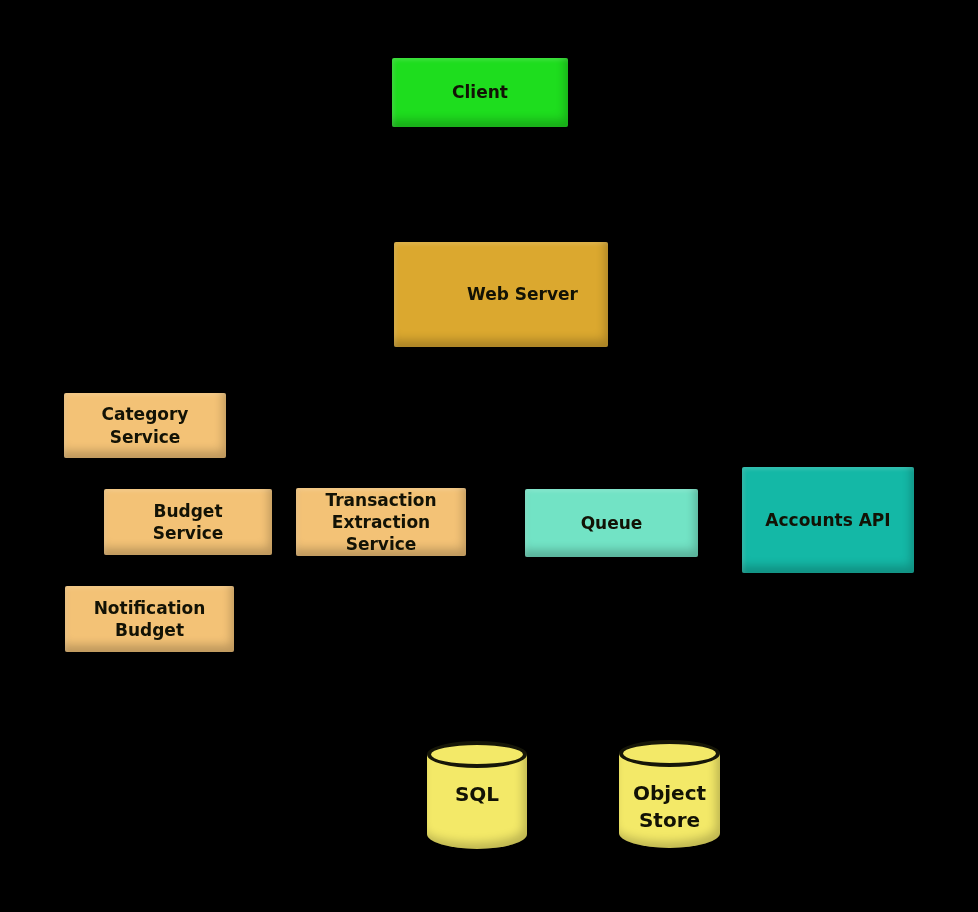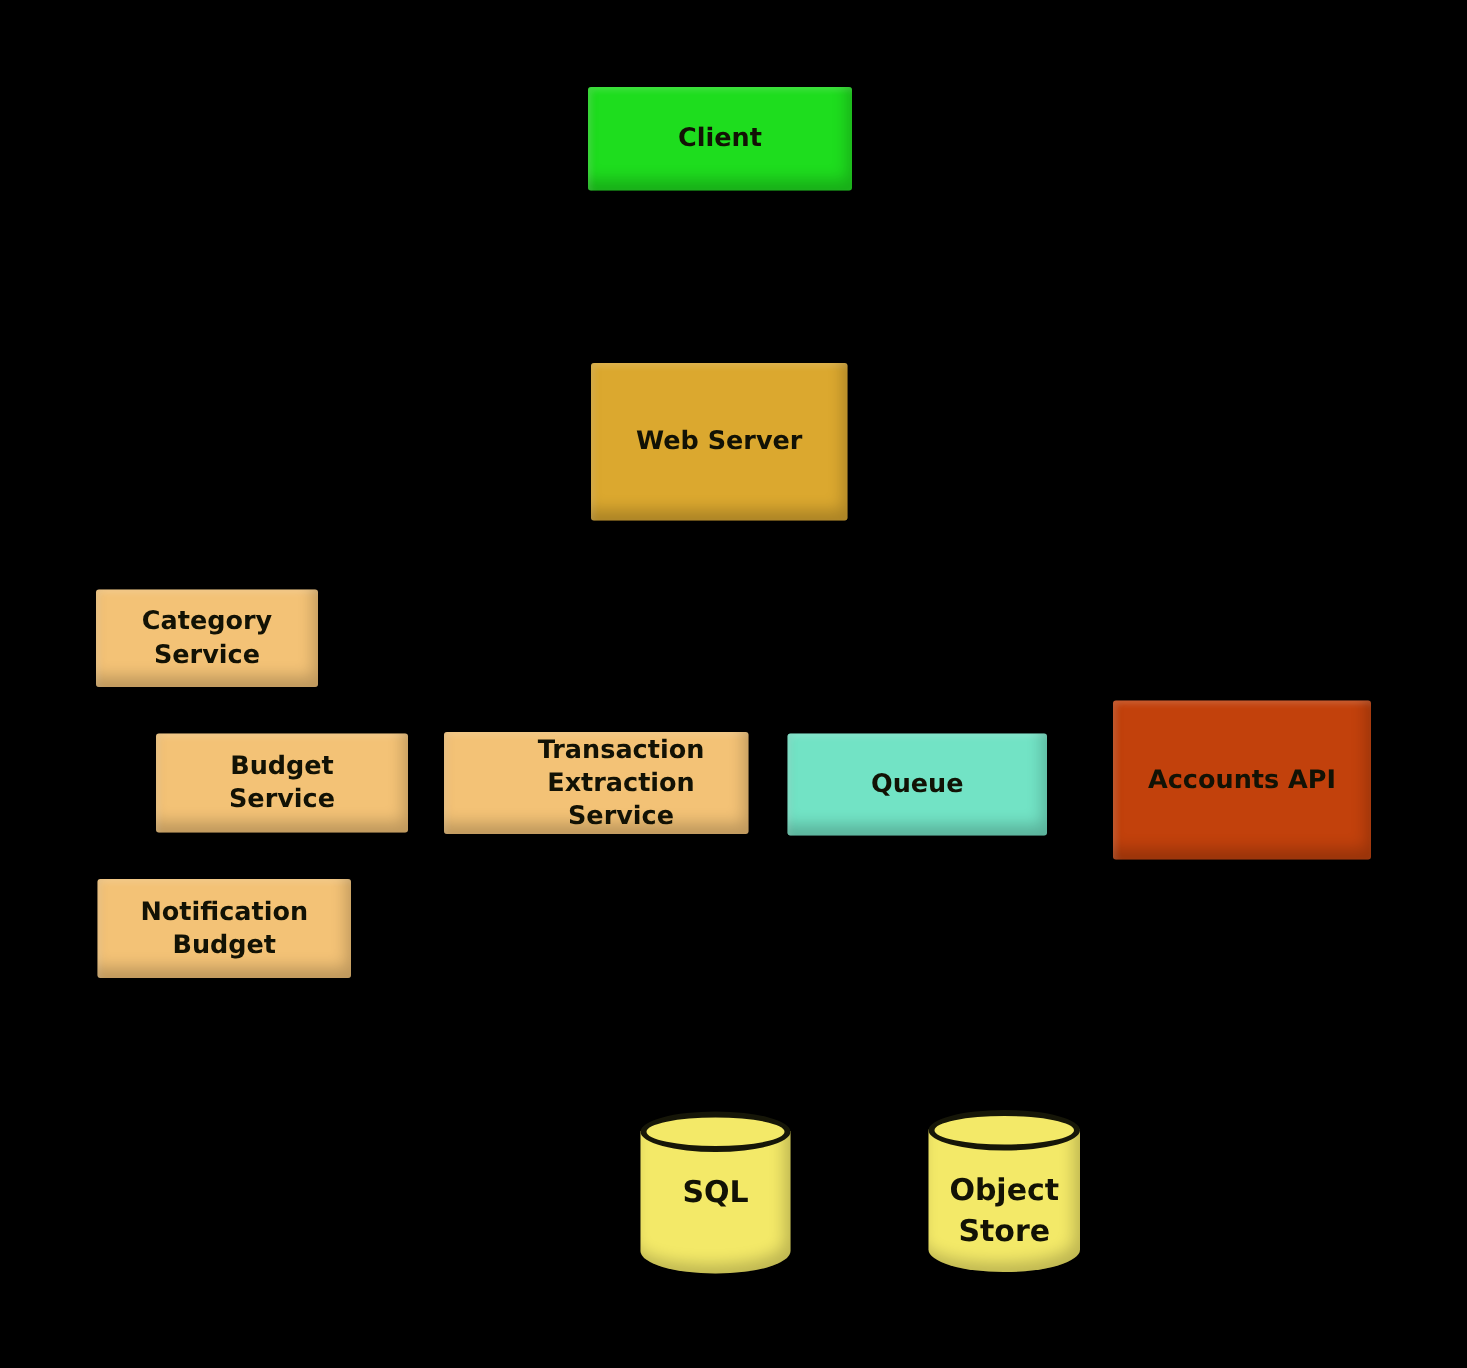--- a/index.html
+++ b/index.html
@@ -26,25 +26,25 @@
     line-height: 1.3;
     color: #121205;
     white-space: pre-line;
     box-shadow: inset -3px -7px 10px rgba(0,0,0,0.22),
                 inset 2px 2px 4px rgba(255,255,255,0.18),
                 3px 4px 6px rgba(0,0,0,0.55);
     border-radius: 2px;
   }
   
   .node-client        { left:392px; top:58px;  width:176px; height:69px;text-align:center; }
-  .node-web-server    { left:394px; top:242px; width:171px; height:105px; }
-  .node-category      { left:64px;  top:393px; width:148px; height:65px; }
+  .node-web-server    { left:394px; top:242px; width:171px; height:105px;padding-left:43px; }
+  .node-category      { left:64px;  top:393px; width:162px; height:65px; }
   .node-budget        { left:64px;  top:489px; width:168px; height:66px;margin-left:40px; }
   .node-notification  { left:65px;  top:586px; width:169px; height:66px; }
-  .node-transaction   { left:296px; top:488px; width:170px; height:68px;padding-left:33px; }
+  .node-transaction   { left:296px; top:488px; width:170px; height:68px; }
   .node-queue         { left:525px; top:489px; width:173px; height:68px;align-items:center; }
   .node-accounts      { left:742px; top:467px; width:172px; height:106px; }
 
   
   .cylinder {
     position: absolute;
     box-shadow: none;
     border-radius: 0;
     background: transparent !important;
   }
@@ -110,21 +110,21 @@
   <div class="node node-transaction" style="background-color: rgb(243, 194, 118);">
     <span>Transaction
 Extraction
 Service</span>
   </div>
 
   <div class="node node-queue" style="background-color: rgb(114, 227, 197);">
     <span>Queue</span>
   </div>
 
-  <div class="node node-accounts" style="background-color: #c2410c; text-align: right;">
+  <div class="node node-accounts" style="background-color: #14b8a6; text-align: right;">
     <span>Accounts API</span>
   </div>
 
   <div class="node cylinder node-sql">
     <div class="cyl-body" style="background-color: rgb(243, 233, 104);"></div>
     <div class="cyl-top" style="background-color: rgb(243, 233, 104);"></div>
     <div class="cyl-label">SQL</div>
   </div>
 
   <div class="node cylinder node-object-store">

